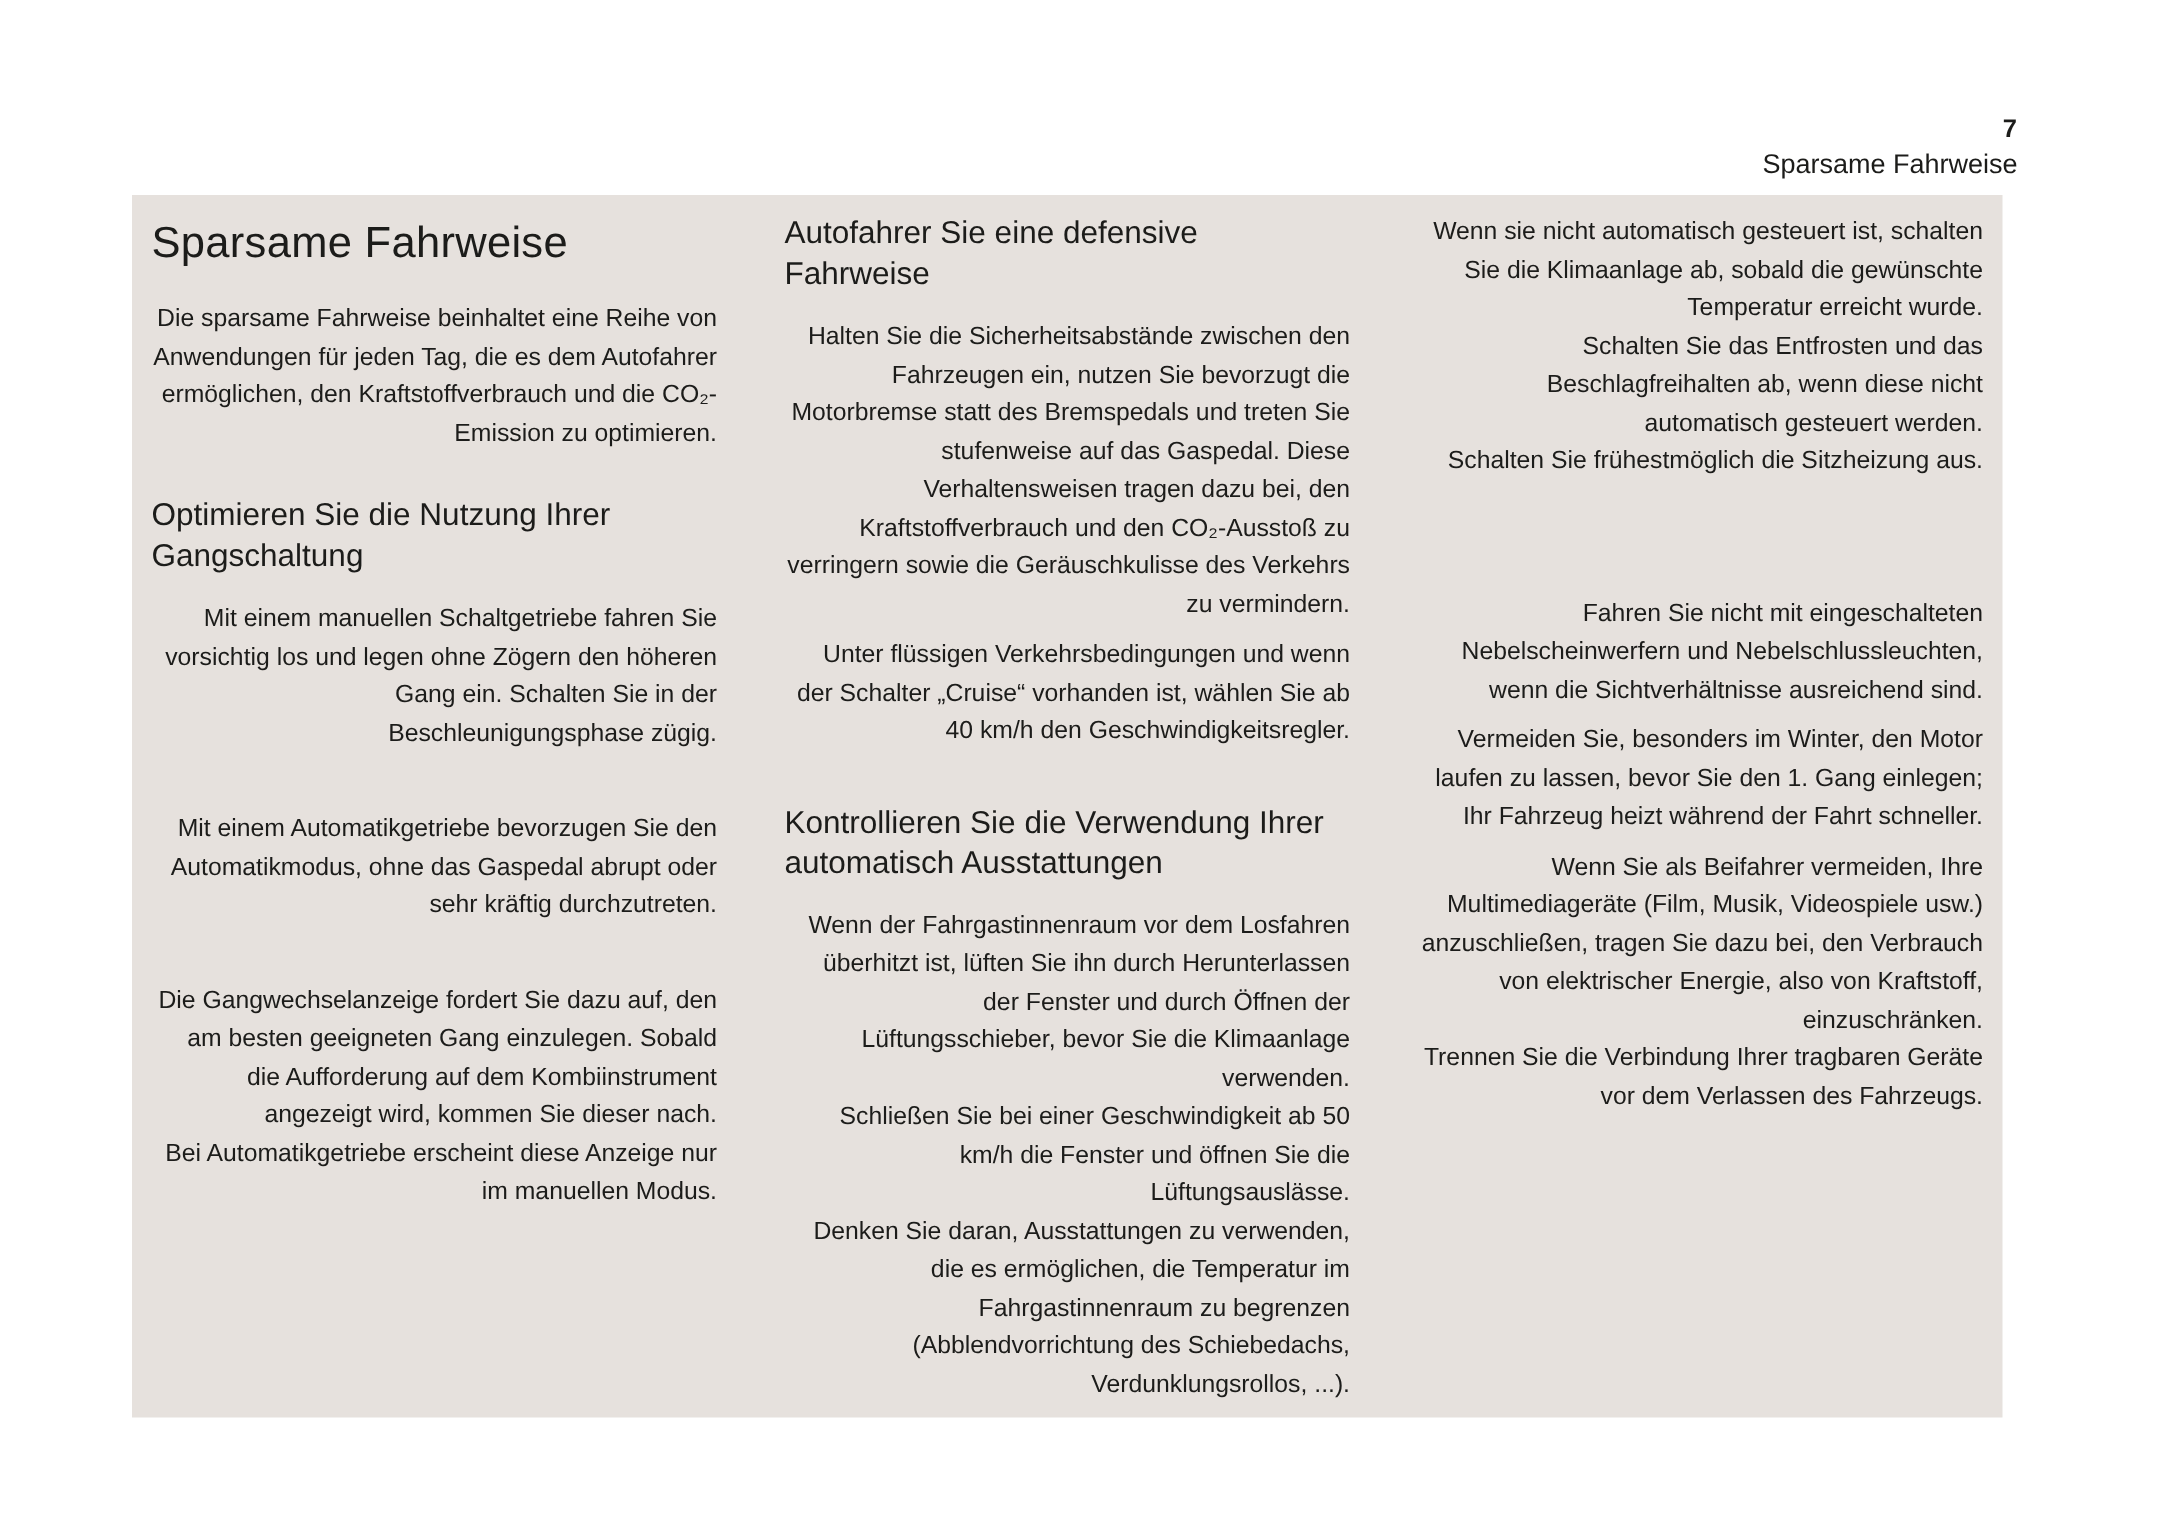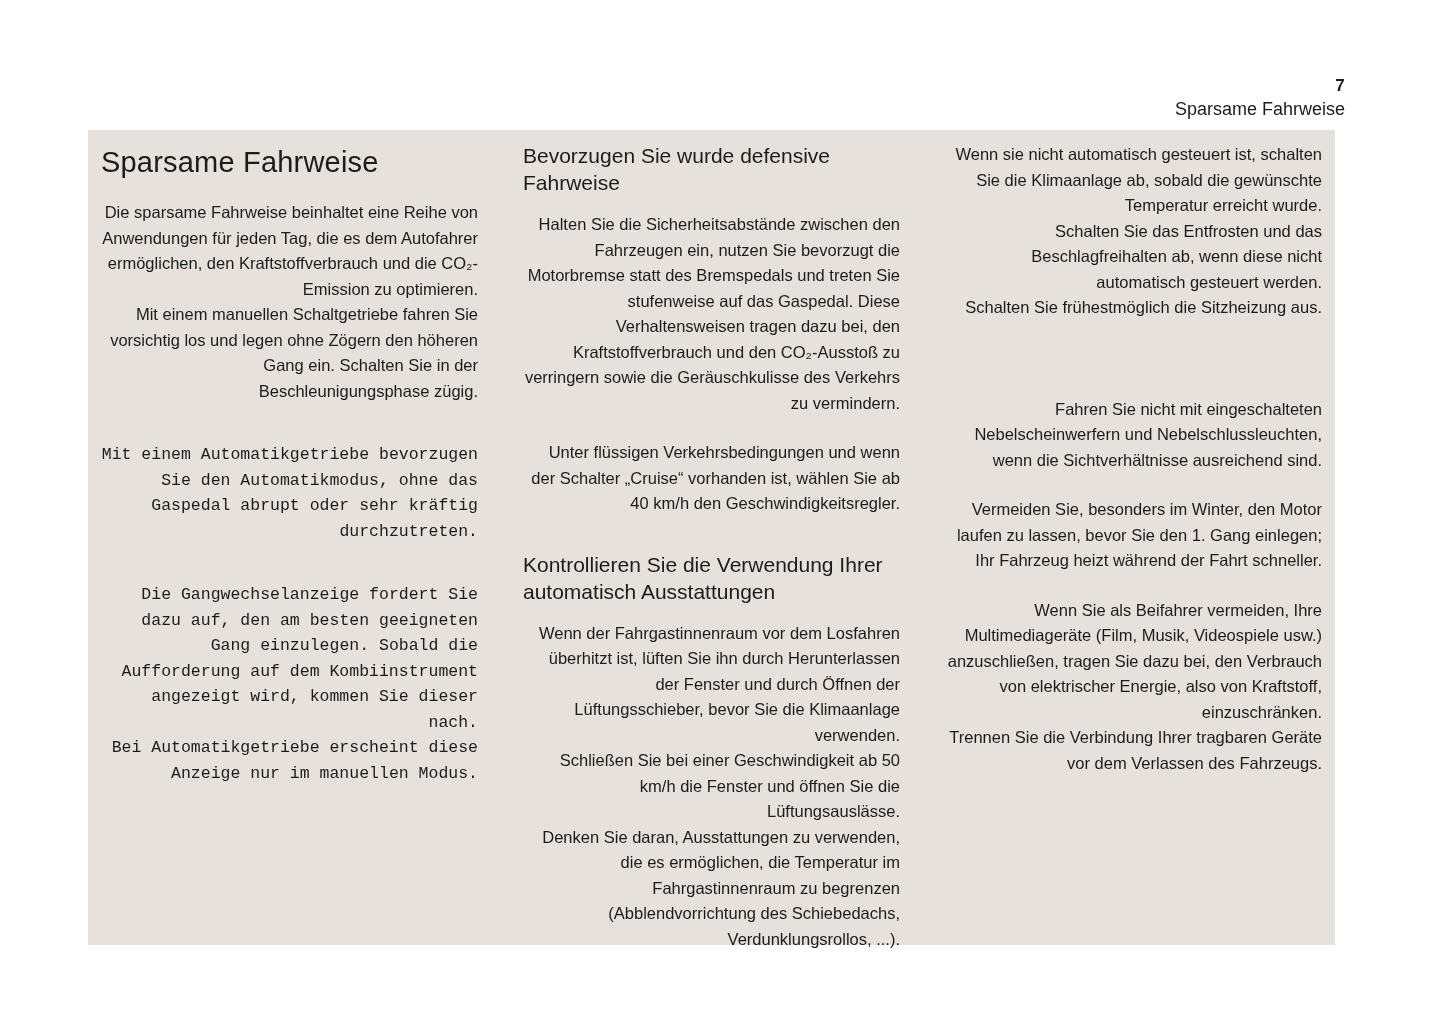--- a/index.html
+++ b/index.html
@@ -54,47 +54,48 @@
     line-height:27px;
     margin:0 0 16px 0;
   }
   p {
     font-size:16.5px;
     line-height:25.5px;
     white-space:pre-line;
     text-align:right;
   }
 
-  .mt-md { margin-top:24px; }
-  .mt-lg { margin-top:38px;font-family:Liberation Mono, monospace; }
+  .mt-md { margin-top:8px; }
+  .mt-lg { margin-top:38px; }
   .mt-xl { margin-top:76px; }
   .h-mt  { margin-top:28px; }
   .h-mt2 { margin-top:34px; }
 </style>
 </head>
 <body>
 
 <header class="page-head">
   <div class="page-number">7</div>
   <div class="section-title">Sparsame Fahrweise</div>
 </header>
 
 <main class="panel">
 
   <section class="col">
     <h1>Sparsame Fahrweise</h1>
     <p>Die sparsame Fahrweise beinhaltet eine Reihe von Anwendungen für jeden Tag, die es dem Autofahrer ermöglichen, den Kraftstoffverbrauch und die CO₂-Emission zu optimieren.</p>
+    <h2 class="h-mt">Optimieren Sie die Nutzung Ihrer Gangschaltung</h2>
     <p>Mit einem manuellen Schaltgetriebe fahren Sie vorsichtig los und legen ohne Zögern den höheren Gang ein. Schalten Sie in der Beschleunigungsphase zügig.</p>
     <p class="mt-lg">Mit einem Automatikgetriebe bevorzugen Sie den Automatikmodus, ohne das Gaspedal abrupt oder sehr kräftig durchzutreten.</p>
     <p class="mt-lg">Die Gangwechselanzeige fordert Sie dazu auf, den am besten geeigneten Gang einzulegen. Sobald die Aufforderung auf dem Kombiinstrument angezeigt wird, kommen Sie dieser nach.
 Bei Automatikgetriebe erscheint diese Anzeige nur im manuellen Modus.</p>
   </section>
 
   <section class="col">
-    <h2>Bevorzugen Sie wurde defensive Fahrweise</h2>
+    <h2>Autofahrer Sie eine defensive Fahrweise</h2>
     <p>Halten Sie die Sicherheitsabstände zwischen den Fahrzeugen ein, nutzen Sie bevorzugt die Motorbremse statt des Bremspedals und treten Sie stufenweise auf das Gaspedal. Diese Verhaltensweisen tragen dazu bei, den Kraftstoffverbrauch und den CO₂-Ausstoß zu verringern sowie die Geräuschkulisse des Verkehrs zu vermindern.</p>
     <p class="mt-md">Unter flüssigen Verkehrsbedingungen und wenn der Schalter „Cruise“ vorhanden ist, wählen Sie ab 40 km/h den Geschwindigkeitsregler.</p>
     <h2 class="h-mt2">Kontrollieren Sie die Verwendung Ihrer automatisch Ausstattungen</h2>
     <p>Wenn der Fahrgastinnenraum vor dem Losfahren überhitzt ist, lüften Sie ihn durch Herunterlassen der Fenster und durch Öffnen der Lüftungsschieber, bevor Sie die Klimaanlage verwenden.
 Schließen Sie bei einer Geschwindigkeit ab 50 km/h die Fenster und öffnen Sie die Lüftungsauslässe.
 Denken Sie daran, Ausstattungen zu verwenden, die es ermöglichen, die Temperatur im Fahrgastinnenraum zu begrenzen (Abblendvorrichtung des Schiebedachs, Verdunklungsrollos, ...).</p>
   </section>
 
   <section class="col">
     <p>Wenn sie nicht automatisch gesteuert ist, schalten Sie die Klimaanlage ab, sobald die gewünschte Temperatur erreicht wurde.

